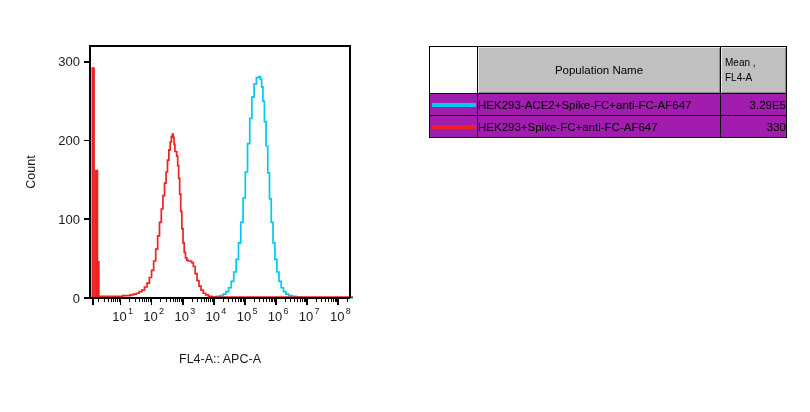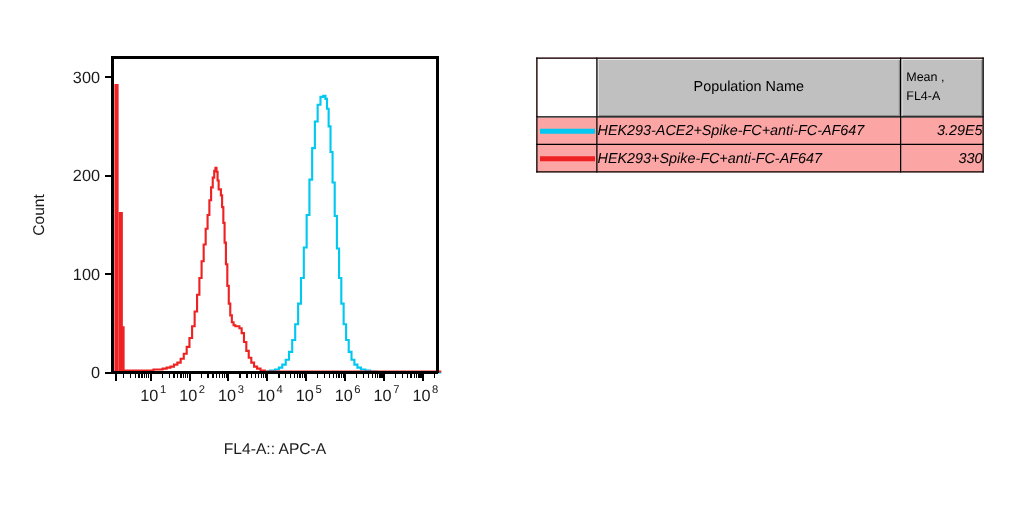--- a/index.html
+++ b/index.html
@@ -69,21 +69,21 @@
 
   
   #legend-table {
     position: absolute;
     left: 429px;
     top: 46px;
     border-collapse: collapse;
     table-layout: fixed;
     font-family: "Liberation Sans", sans-serif;
     font-size: 11.5px;
-    background: #fca5a5;
+    background: #a21caf;
   }
   #legend-table td, #legend-table th {
     border: 1px solid #000000;
     padding: 0;
     vertical-align: middle;
     font-weight: normal;
   }
   .col-swatch { width: 48px; }
   .col-name   { width: 243px; }
   .col-mean   { width: 66px; }
@@ -105,21 +105,21 @@
   }
   .hdr-mean-text {
     display: block;
     text-align: left;
     padding-left: 4px;
     font-size: 10px;
     line-height: 15px;
     white-space: pre-line;
   }
 
-  .body-row td { height: 21px; font-style: italic; }
+  .body-row td { height: 21px; }
   .swatch-cell {
     text-align: center;
   }
   .swatch-line {
     display: block;
     width: 44px;
     height: 4px;
     margin: 0 auto;
   }
   .name-cell {

